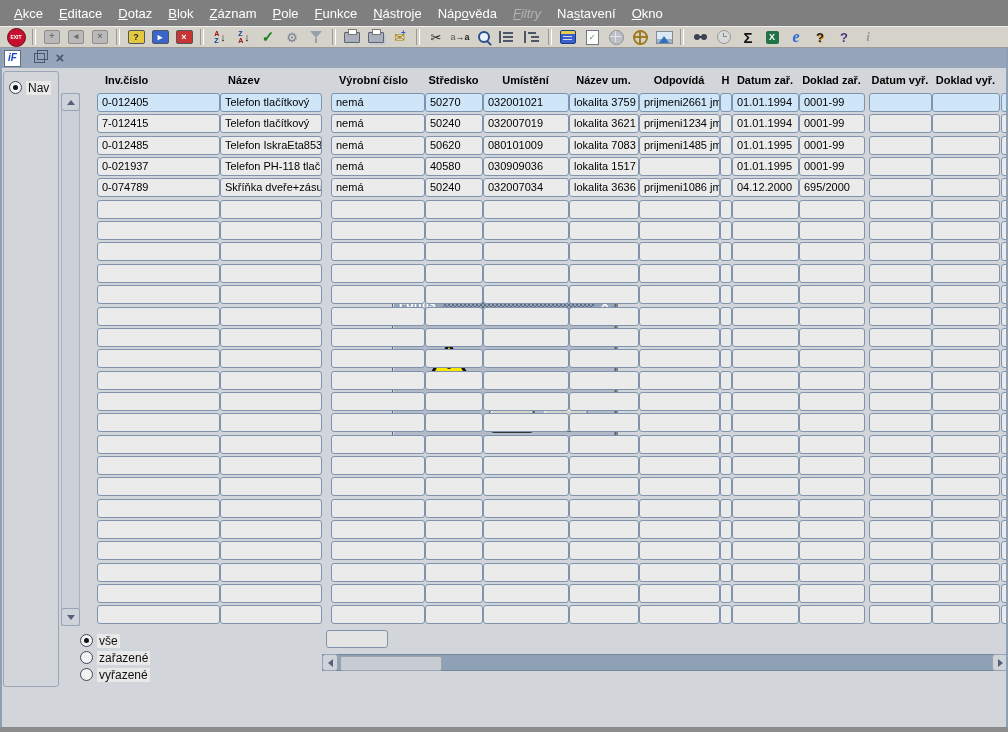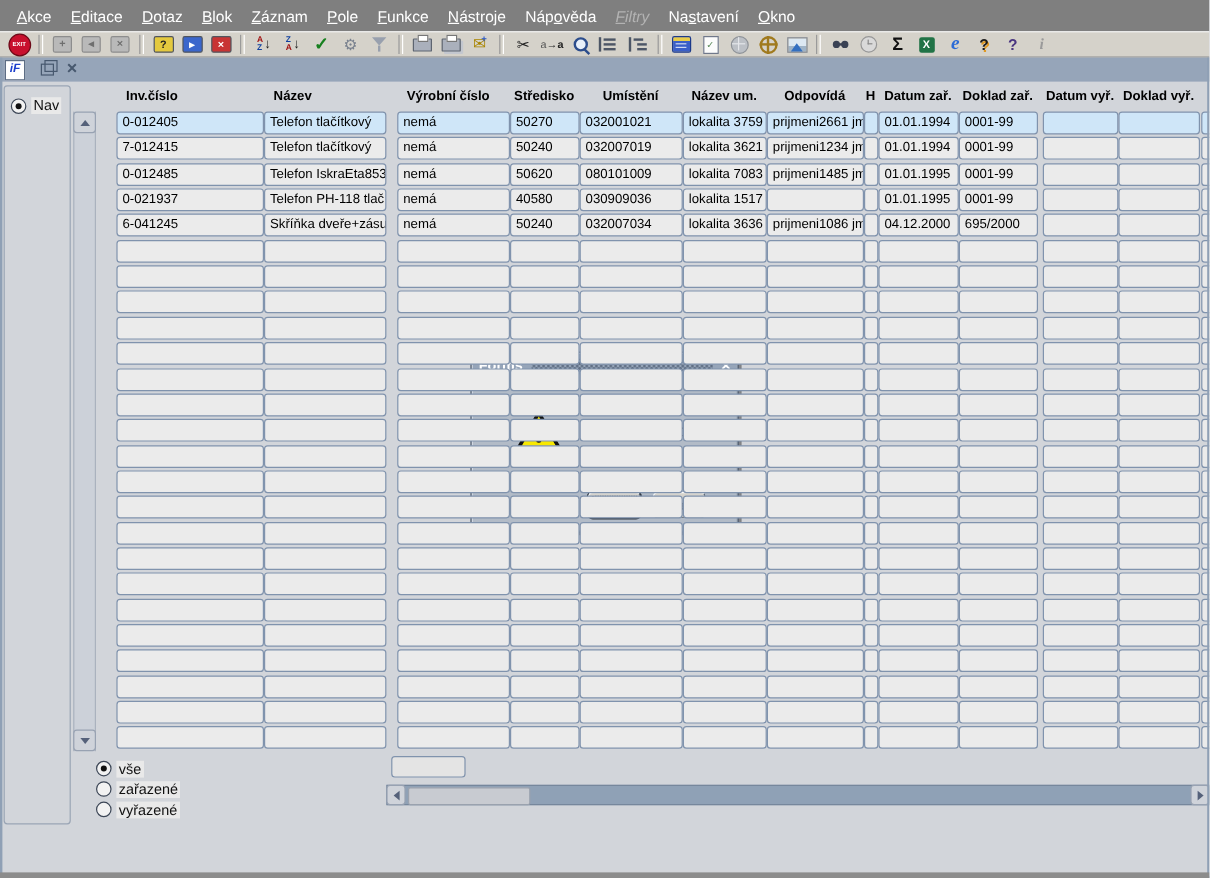--- a/index.html
+++ b/index.html
@@ -78,21 +78,21 @@
   .ic-restore{position:relative;width:9px;height:8px;border:1px solid #47586e;background:transparent;}
   .ic-restore::before{content:"";position:absolute;left:2px;top:-4px;width:9px;height:8px;border:1px solid #47586e;}
   .wclose{font-size:15px;font-weight:bold;line-height:14px;}
   .frame-l,.frame-r,.frame-b{position:absolute;background:#8fa0b5;}
   .frame-l{left:0;top:48px;width:2px;height:684px;}
   .frame-r{right:0;top:48px;width:2px;height:684px;}
   .frame-b{left:0;top:730px;width:1008px;height:2px;}
   
   .content{position:absolute;left:0;top:68px;width:1008px;height:622px;overflow:hidden;}
   .nav-panel{position:absolute;left:3px;top:3px;width:54px;height:614px;border:1px solid #9aa5b5;border-radius:3px;}
-  .nav-row{position:absolute;left:5px;top:9px;display:flex;align-items:center;}
+  .nav-row{position:absolute;left:5px;top:9px;display:flex;}
   .rad{display:inline-block;width:11px;height:11px;border-radius:50%;background:#f2f2f2;border:1px solid #3c4656;position:relative;flex:0 0 auto;}
   .rad.on::after{content:"";position:absolute;left:3px;top:3px;width:5px;height:5px;border-radius:50%;background:#111;}
   .flab{font-size:12px;color:#111;margin-left:4px;background:#e9e9e9;padding:0 2px;white-space:nowrap;}
   
   .vtrack{position:absolute;left:61px;top:25px;width:19px;height:533px;background:#ccd1d9;border-left:1px solid #aab2be;border-right:1px solid #aab2be;box-sizing:border-box;}
   .vbtn{position:absolute;left:61px;width:19px;height:18px;background:#cfd3da;border:1px solid #98a2b2;border-radius:3px;box-sizing:border-box;display:flex;align-items:center;justify-content:center;}
   .tri-up{width:0;height:0;border-left:4px solid transparent;border-right:4px solid transparent;border-bottom:5px solid #55617a;}
   .tri-dn{width:0;height:0;border-left:4px solid transparent;border-right:4px solid transparent;border-top:5px solid #55617a;}
   .tri-lf{width:0;height:0;border-top:4px solid transparent;border-bottom:4px solid transparent;border-right:5px solid #55617a;}
   .tri-rt{width:0;height:0;border-top:4px solid transparent;border-bottom:4px solid transparent;border-left:5px solid #55617a;}
@@ -413,21 +413,21 @@
         <div class="td" style="left: 569px; width: 64px;">lokalita 1517</div>
         <div class="td" style="left: 639px; width: 75px;"></div>
         <div class="td" style="left: 720px; width: 6px;"></div>
         <div class="td" style="left: 732px; width: 61px;">01.01.1995</div>
         <div class="td" style="left: 799px; width: 60px;">0001-99</div>
         <div class="td" style="left: 869px; width: 57px;"></div>
         <div class="td" style="left: 932px; width: 62px;"></div>
         <div class="td" style="left: 1001px; width: 5px;"></div>
       </div>
       <div class="tr" style="top: 110.4px;">
-        <div class="td" style="left: 97px; width: 117px;">6-041245</div>
+        <div class="td" style="left: 97px; width: 117px;">0-074789</div>
         <div class="td" style="left: 220px; width: 96px;">Skříňka dveře+zásu</div>
         <div class="td" style="left: 331px; width: 88px;">nemá</div>
         <div class="td" style="left: 425px; width: 52px;">50240</div>
         <div class="td" style="left: 483px; width: 80px;">032007034</div>
         <div class="td" style="left: 569px; width: 64px;">lokalita 3636</div>
         <div class="td" style="left: 639px; width: 75px;">prijmeni1086 jm</div>
         <div class="td" style="left: 720px; width: 6px;"></div>
         <div class="td" style="left: 732px; width: 61px;">04.12.2000</div>
         <div class="td" style="left: 799px; width: 60px;">695/2000</div>
         <div class="td" style="left: 869px; width: 57px;"></div>

